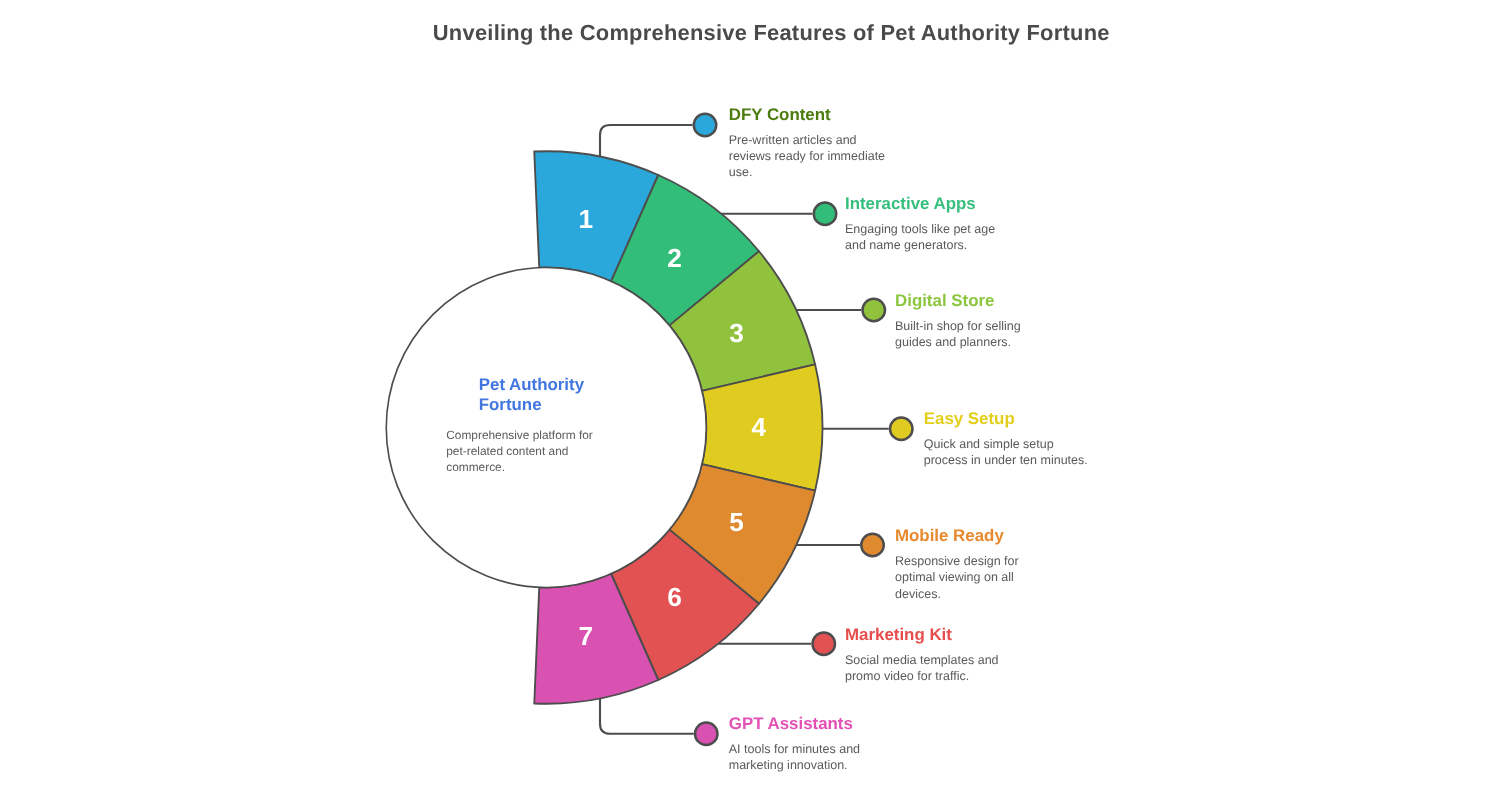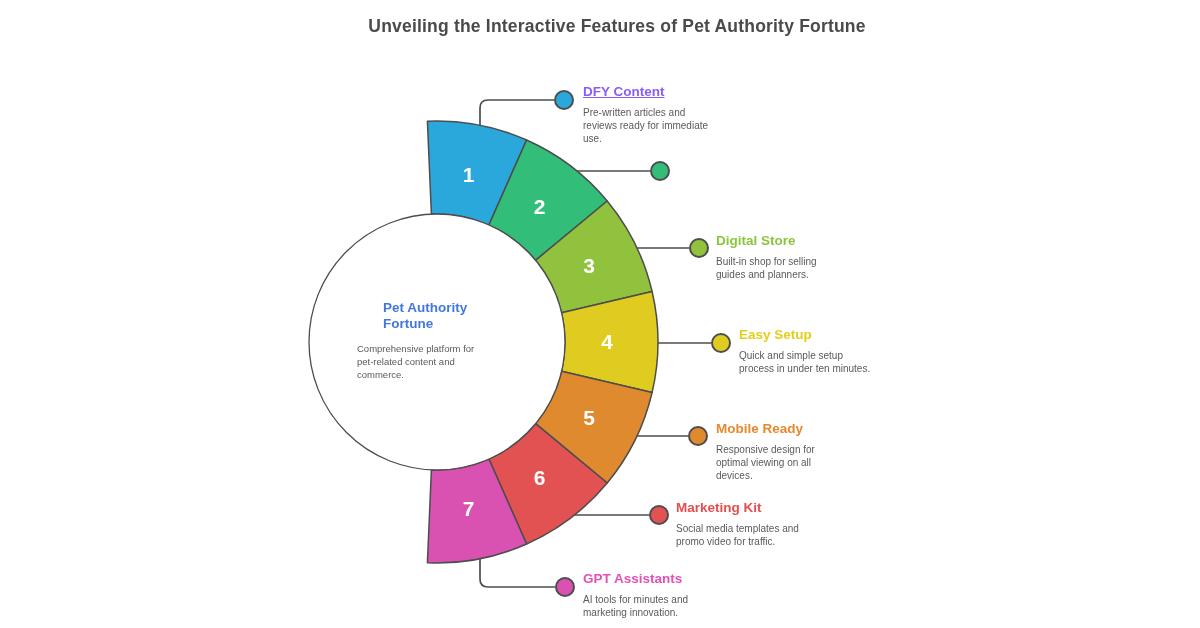--- a/index.html
+++ b/index.html
@@ -46,21 +46,21 @@
   .label-3{left:739px;top:327px;width:170px;}
   .label-4{left:716px;top:421px;width:150px;}
   .label-5{left:676px;top:500px;width:180px;}
   .label-6{left:583px;top:571px;width:170px;}
 </style>
 </head>
 <body>
 
 <div class="stage">
 
-  <div class="page-title">Unveiling the Interactive Features of Pet Authority Fortune</div>
+  <div class="page-title">Unveiling the Comprehensive Features of Pet Authority Fortune</div>
 
   <svg class="wheel-svg" id="wheel" viewBox="0 0 1200 628" xmlns="http://www.w3.org/2000/svg">
       <path d="M480,127.22361752257234 L480,108 Q480,100 488,100 L554,100" fill="none" stroke="#4D4D4D" stroke-width="1.7"></path>
       <path d="M575,171 L650,171" fill="none" stroke="#4D4D4D" stroke-width="1.7"></path>
       <path d="M635.0124996093994,248 L689,248" fill="none" stroke="#4D4D4D" stroke-width="1.7"></path>
       <path d="M655.9977375449803,343 L711,343" fill="none" stroke="#4D4D4D" stroke-width="1.7"></path>
       <path d="M635.0124996093994,436 L688,436" fill="none" stroke="#4D4D4D" stroke-width="1.7"></path>
       <path d="M572.5209075013687,515 L649,515" fill="none" stroke="#4D4D4D" stroke-width="1.7"></path>
       <path d="M480,556.7763824774277 L480,579 Q480,587 488,587 L555,587" fill="none" stroke="#4D4D4D" stroke-width="1.7"></path>
       <path d="M427.4,121.2 A221,221 0 0 1 526.6,140.0 L488.9,225.0 A128,128 0 0 0 431.4,214.1 Z" fill="#2BA8DB" stroke="#4D4D4D" stroke-width="1.5" stroke-linejoin="round"></path>
@@ -88,24 +88,29 @@
     </svg>
 
   <div class="center-label">
     <div class="center-title">Pet Authority Fortune</div>
     <div class="center-desc">Comprehensive platform for
 pet-related content and
 commerce.</div>
   </div>
 
   <div class="feature-label label-0">
-    <div class="feature-title" style="color: #8b5cf6; text-decoration: underline;">DFY Content</div>
+    <div class="feature-title" style="color: #4d7c0f;">DFY Content</div>
     <div class="feature-desc">Pre-written articles and
 reviews ready for immediate
 use.</div>
+  </div>
+  <div class="feature-label label-1">
+    <div class="feature-title" style="color: rgb(54, 190, 124);">Interactive Apps</div>
+    <div class="feature-desc">Engaging tools like pet age
+and name generators.</div>
   </div>
   <div class="feature-label label-2">
     <div class="feature-title" style="color: rgb(140, 198, 63);">Digital Store</div>
     <div class="feature-desc">Built-in shop for selling
 guides and planners.</div>
   </div>
   <div class="feature-label label-3">
     <div class="feature-title" style="color: rgb(227, 207, 27);">Easy Setup</div>
     <div class="feature-desc">Quick and simple setup
 process in under ten minutes.</div>

